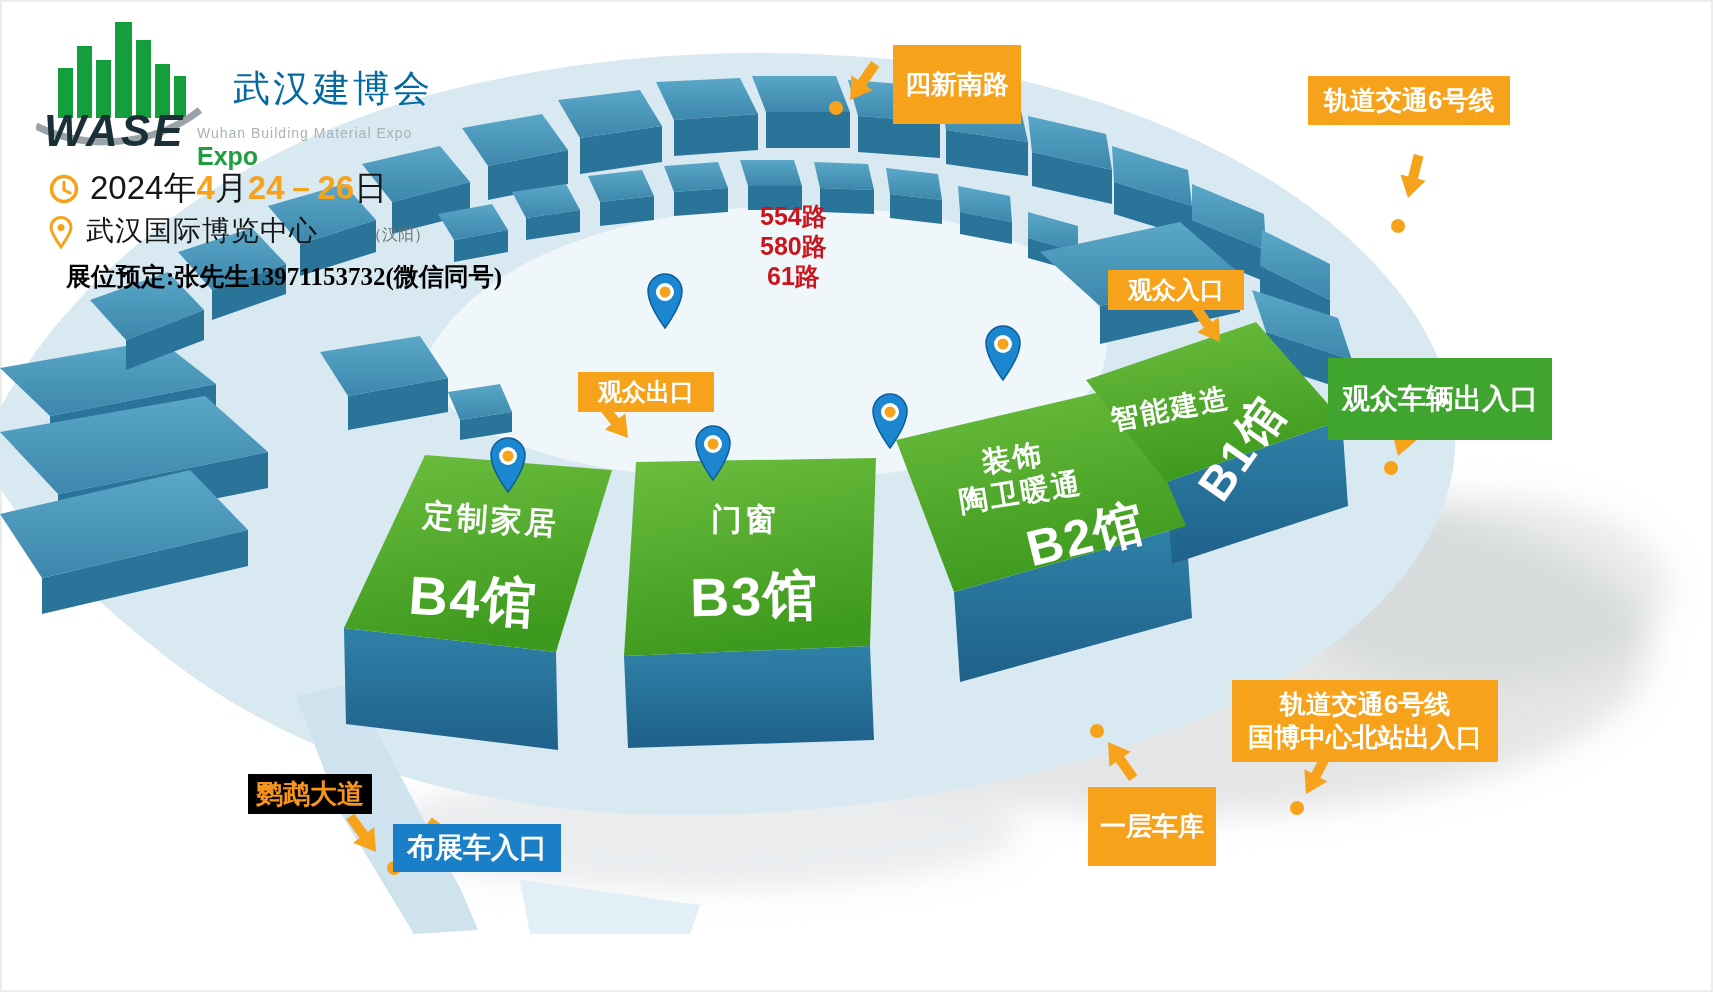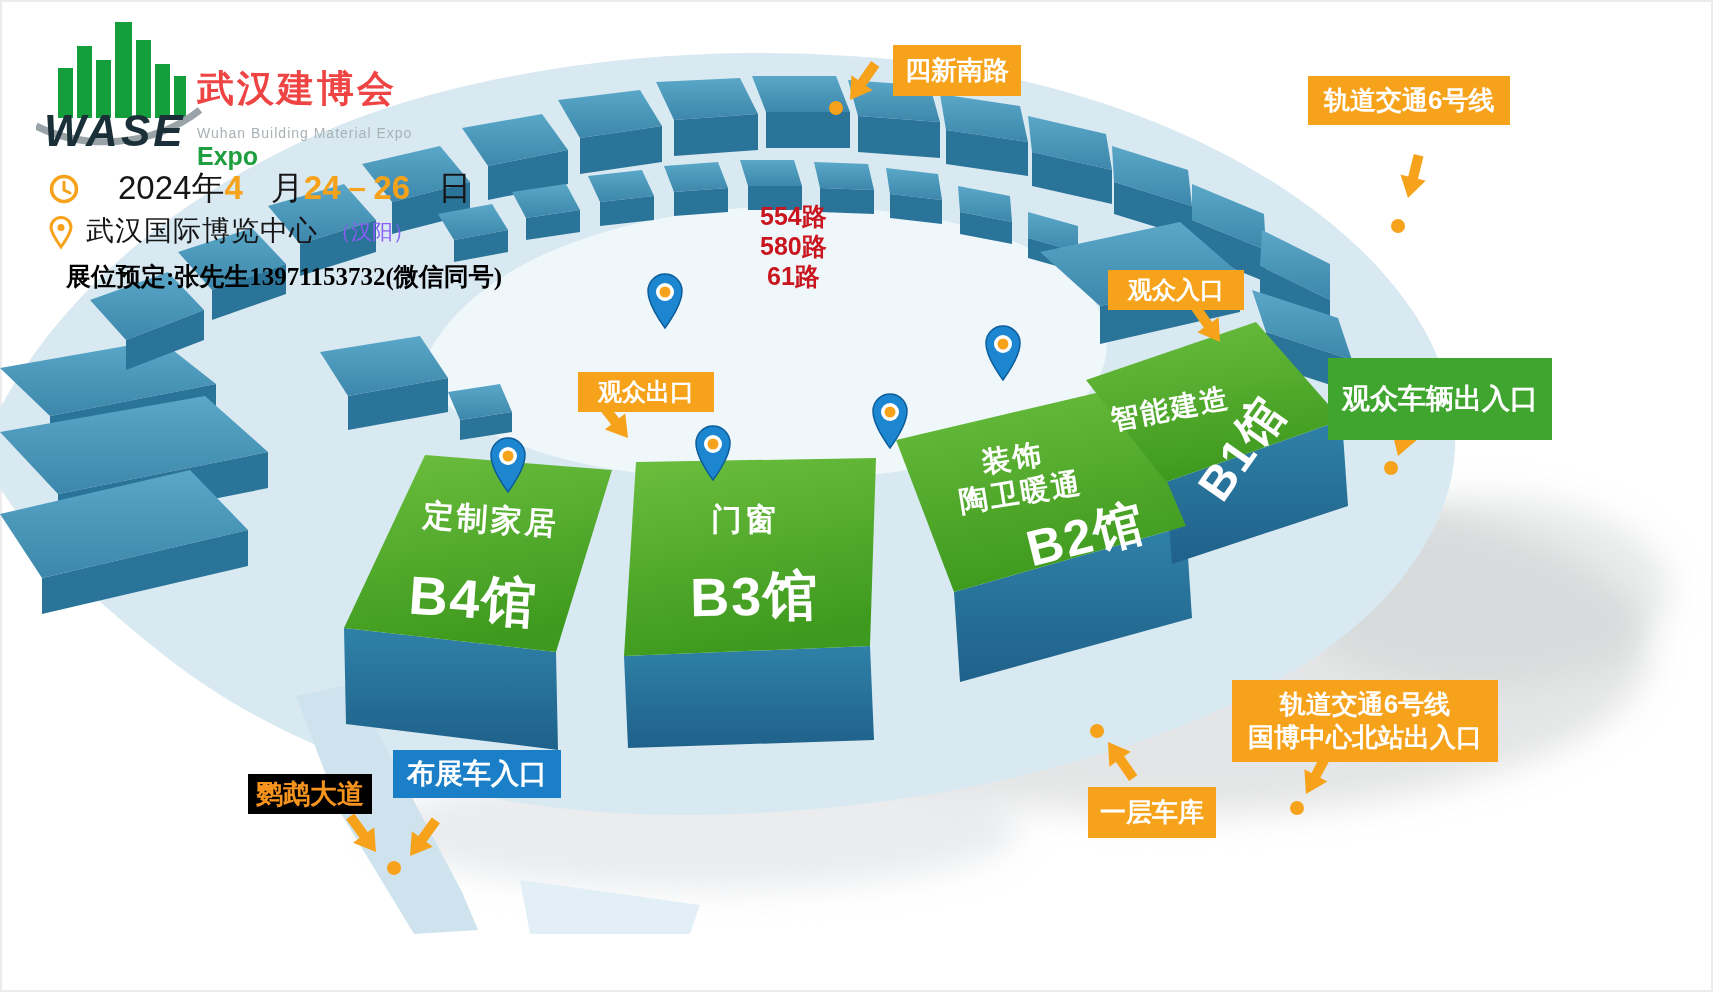--- a/index.html
+++ b/index.html
@@ -9,41 +9,41 @@
     box-shadow: inset 0 0 0 2px #ececec;
   }
   svg.scene { position:absolute; left:0; top:0; }
   .scene text { fill:#ffffff; font-weight:bold; font-family:"Liberation Sans",sans-serif; }
 
   
   .logo-icon { position:absolute; left:36px; top:10px; }
   .wase-text { position:absolute; left:44px; top:106px; font-size:44px; font-style:italic;
                font-weight:800; color:#1b2f38; letter-spacing:3px; }
   .logo-col { position:absolute; left:197px; top:64px; }
-  .logo-cn { font-size:37px; font-weight:bold; color:#ef4444; letter-spacing:3px; }
+  .logo-cn { font-size:37px; font-weight:normal; color:#0369a1; letter-spacing:3px;margin-left:36px; }
   .logo-en { font-size:14px; color:#a9b2b5; margin-top:11px; letter-spacing:1px; }
   .logo-expo { font-size:25px; font-weight:bold; color:#1e9e3e; margin-top:1px; }
 
   .date-row { position:absolute; left:48px; top:166px; display:flex; align-items:center; gap:10px;
               font-size:33px; }
-  .d-char { color:#161616; font-weight:500;margin-left:28px; }
+  .d-char { color:#161616; font-weight:500; }
   .d-num  { color:#F7A21B; font-weight:700; }
   .venue-row { position:absolute; left:48px; top:212px; display:flex; align-items:flex-end; gap:12px;justify-content:space-between; }
   .venue-name { font-size:28px; color:#161616; font-weight:500; letter-spacing:1px; }
-  .venue-note { font-size:21px; color:#8b5cf6; margin-bottom:4px; }
+  .venue-note { font-size:16px; color:#737373; margin-bottom:4px;margin-left:36px; }
   .booking-row { position:absolute; left:66px; top:260px; font-family:"Liberation Serif",serif;
                  font-weight:700; font-size:25px; color:#000; }
 
   .bus-routes { position:absolute; left:760px; top:201px; color:#C9151E; font-weight:bold;
                 font-size:25px; line-height:30px; }
   .bus-routes .r3 { padding-left:7px; }
 
   
   .tag { position:absolute; font-weight:bold; color:#ffffff; white-space:nowrap;
-         padding:8px 12px; font-size:26px; }
+         padding:22px 12px; font-size:26px; }
   .tag.orange { background:#F7A21B; }
   .tag.green  { background:#3FA52E; font-size:28px; padding:22px 14px; }
   .tag.blue   { background:#1A7FC6; font-size:28px; padding:5px 14px; }
   .tag.white  { background:#000000; color:#F7941D; font-size:27px; padding:2px 8px; }
   .tag.center { text-align:center; line-height:33px; padding:8px 16px; }
   .tag.small  { font-size:24px; padding:4px 20px; }
 </style>
 </head>
 <body>
 
@@ -276,21 +276,21 @@
   </div>
 
   <div class="tag orange small" style="left:1108px; top:270px;">观众入口</div>
 
   <div class="tag green" style="left:1328px; top:358px;">观众车辆出入口</div>
 
   <div class="tag orange small" style="left:578px; top:372px;">观众出口</div>
 
   <div class="tag white" style="left:248px; top:774px;">鹦鹉大道</div>
 
-  <div class="tag blue" style="left:393px; top:750px;">布展车入口</div>
+  <div class="tag blue" style="left:393px; top:824px;">布展车入口</div>
 
   <div class="tag orange" style="left:1088px; top:787px;text-align:center;">一层车库</div>
 
   <div class="tag orange center" style="left:1232px; top:680px;">
     <div>轨道交通6号线</div>
     <div>国博中心北站出入口</div>
   </div>
 
 </div>
 

